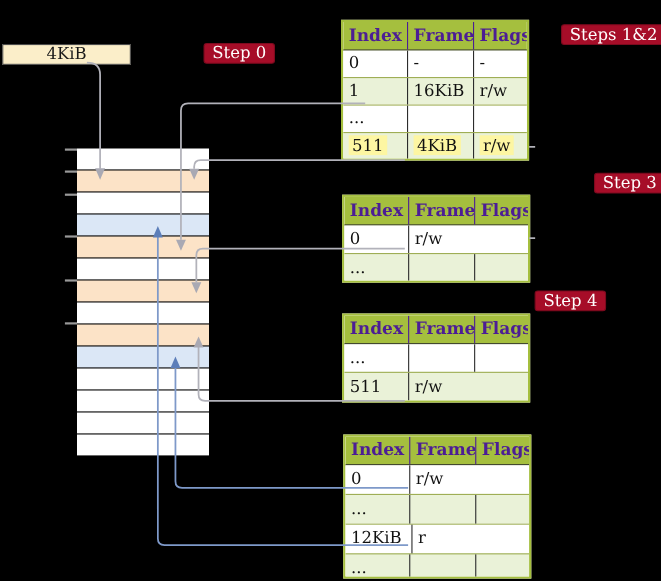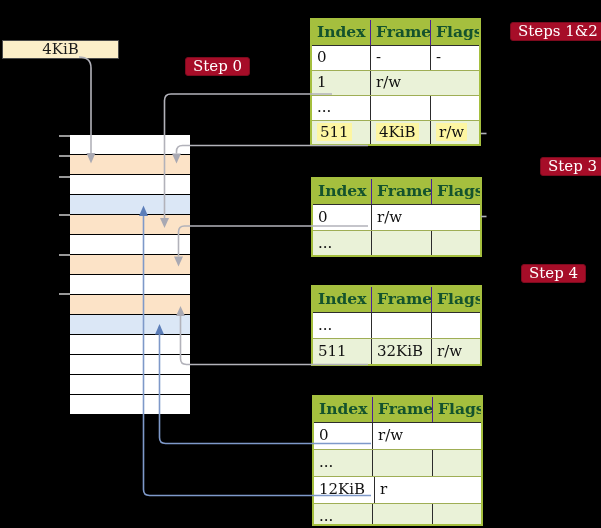--- a/index.html
+++ b/index.html
@@ -14,43 +14,43 @@
     position:absolute; left:2px; top:40px; width:117px; height:19px;
     background:#fbeec9; border:1px solid #4a4a4a; box-sizing:border-box;
     text-align:center; line-height:17px; font-size:15px; color:#1a1a1a;
   }
   
   .badge {
     position:absolute; background:#a60d28; color:#fff;
     border:1px solid #7d0a1e; border-radius:3px;
     font-size:15px; line-height:15px; padding:1px 7px; white-space:nowrap;
   }
-  #badge-step0  { left:185px; top:57px;text-align:right; }
+  #badge-step0  { left:185px; top:39px;text-align:right; }
   #badge-steps12{ left:510px; top:22px; }
   #badge-step3  { left:540px; top:157px; }
-  #badge-step4  { left:521px; top:264px; }
+  #badge-step4  { left:486px; top:264px; }
   
   .memcol {
     position:absolute; left:70px; top:135px; width:120px;
     display:flex; flex-direction:column; gap:1.5px;
   }
   .mrow { height:18.5px; background:#fff; }
   .mrow[data-color="peach"] { background:#fce3c7; }
   .mrow[data-color="blue"]  { background:#dbe7f6; }
   .mtick {
     position:absolute; left:59px; width:11px; height:2px; background:#999;
   }
   
   .ptable {
     position:absolute; width:171px; background:#fff;
     border:2px solid #a5bf3e; box-sizing:border-box;
     font-size:15px; overflow:hidden;
   }
   .thead {
-    display:flex; background:#a5bf3e; color:#14532d; font-weight:bold;
+    display:flex; background:#a5bf3e; color:#4c1d95; font-weight:bold;
     height:25px; line-height:24px; border-bottom:1px solid #2c2c2c;
     font-size:15.5px;
   }
   .thead .cell + .cell { border-left:1px solid #4c1d95; }
   .tbody .trow { display:flex; height:24px; line-height:23px; background:#fff; }
   .tbody .trow + .trow { border-top:1px solid #9fae55; }
   .tbody .trow:nth-child(even) { background:#eaf2d8; }
   .tbody .trow .cell + .cell { border-left:1px solid #2c2c2c; }
   .cell { box-sizing:border-box; padding-left:5px; white-space:nowrap; overflow:hidden; }
   .c-index { width:58px; } .c-frame { width:60px; } .c-flags { flex:1; }
@@ -110,20 +110,21 @@
       <div class="cell c-flags">Flags</div>
     </div>
     <div class="tbody">
       <div class="trow">
         <div class="cell c-index">0</div>
         <div class="cell c-frame">-</div>
         <div class="cell c-flags">-</div>
       </div>
       <div class="trow">
         <div class="cell c-index">1</div>
+        <div class="cell c-frame">16KiB</div>
         <div class="cell c-flags">r/w</div>
       </div>
       <div class="trow">
         <div class="cell c-index">...</div>
         <div class="cell c-frame"></div>
         <div class="cell c-flags"></div>
       </div>
       <div class="trow">
         <div class="cell c-index"><span class="mark">511</span></div>
         <div class="cell c-frame"><span class="mark">4KiB</span></div>
@@ -158,21 +159,20 @@
       <div class="cell c-flags">Flags</div>
     </div>
     <div class="tbody">
       <div class="trow">
         <div class="cell c-index">...</div>
         <div class="cell c-frame"></div>
         <div class="cell c-flags"></div>
       </div>
       <div class="trow">
         <div class="cell c-index">511</div>
-        <div class="cell c-frame">32KiB</div>
         <div class="cell c-flags">r/w</div>
       </div>
     </div>
   </div>
 
   <div class="ptable" id="table4">
     <div class="thead">
       <div class="cell c-index">Index</div>
       <div class="cell c-frame">Frame</div>
       <div class="cell c-flags">Flags</div>

